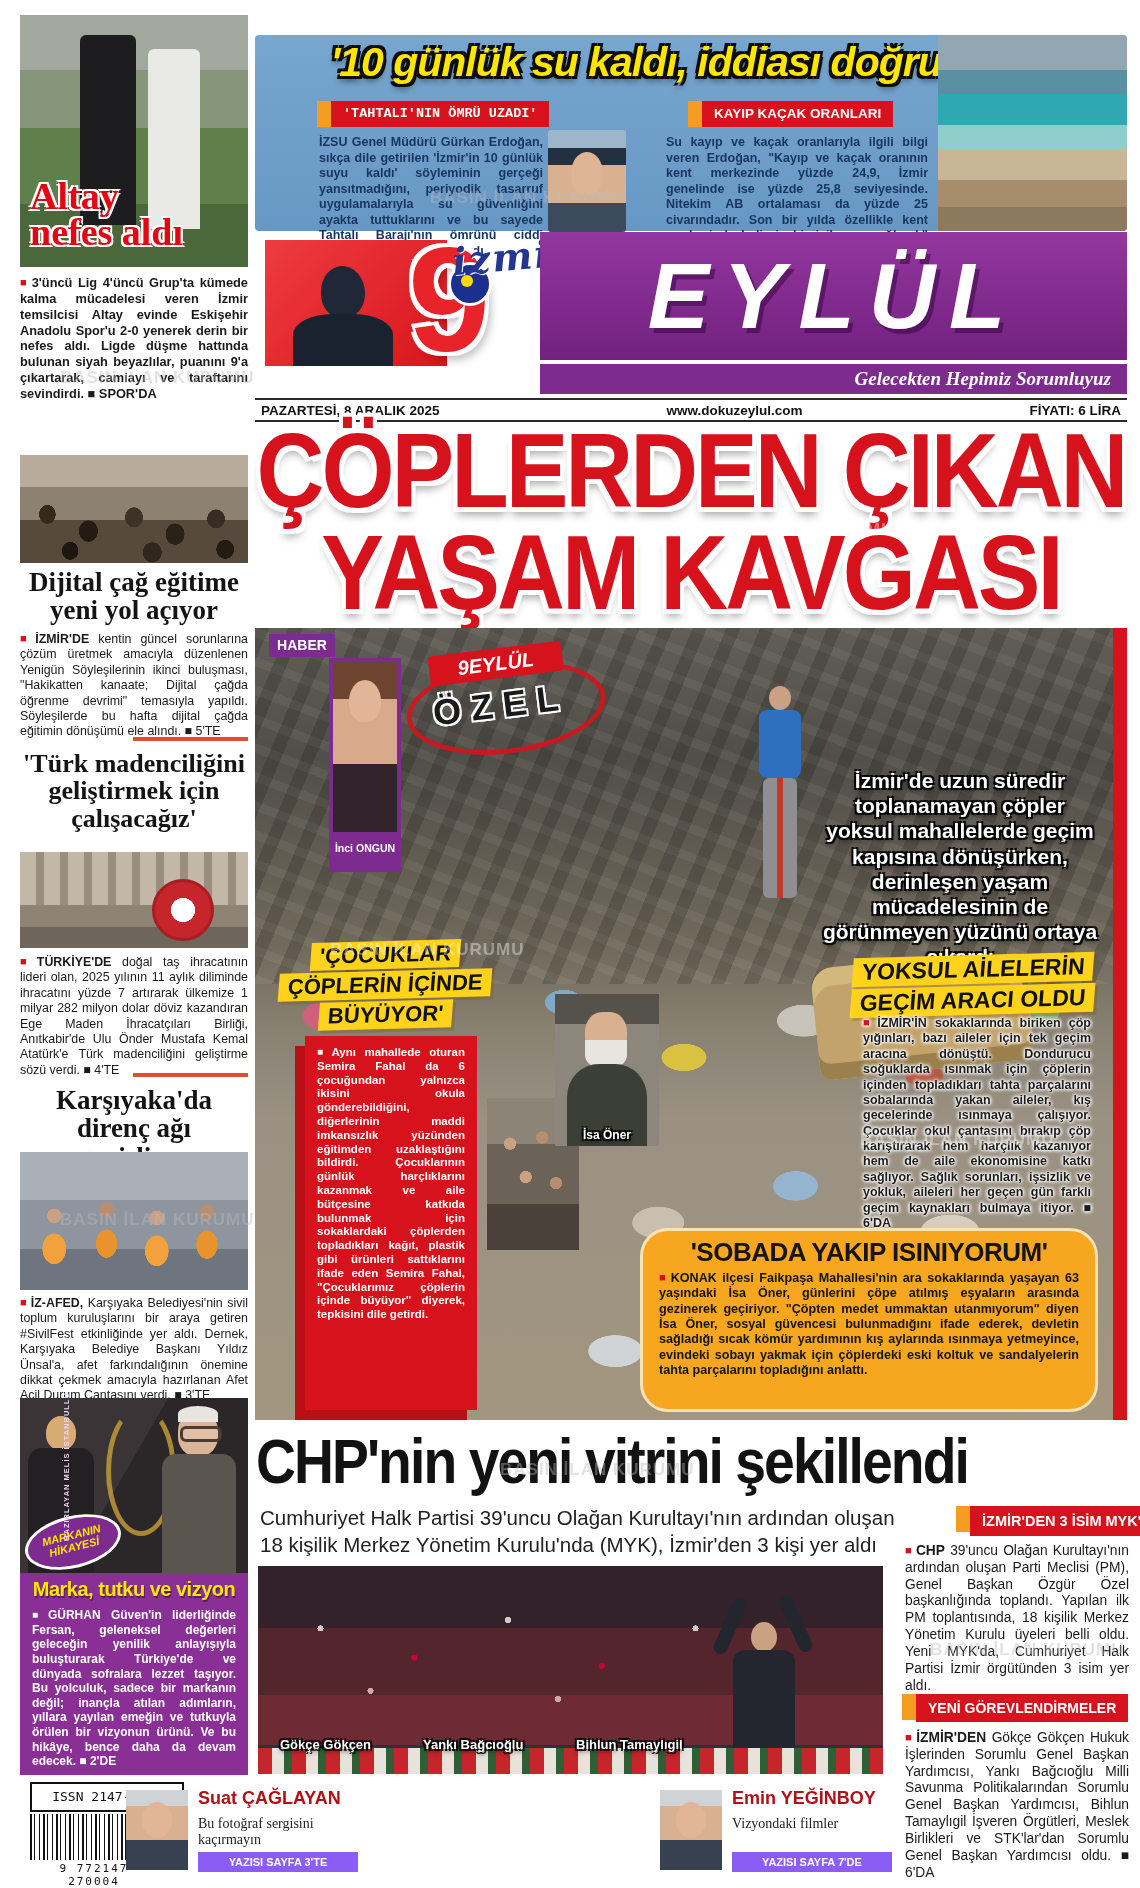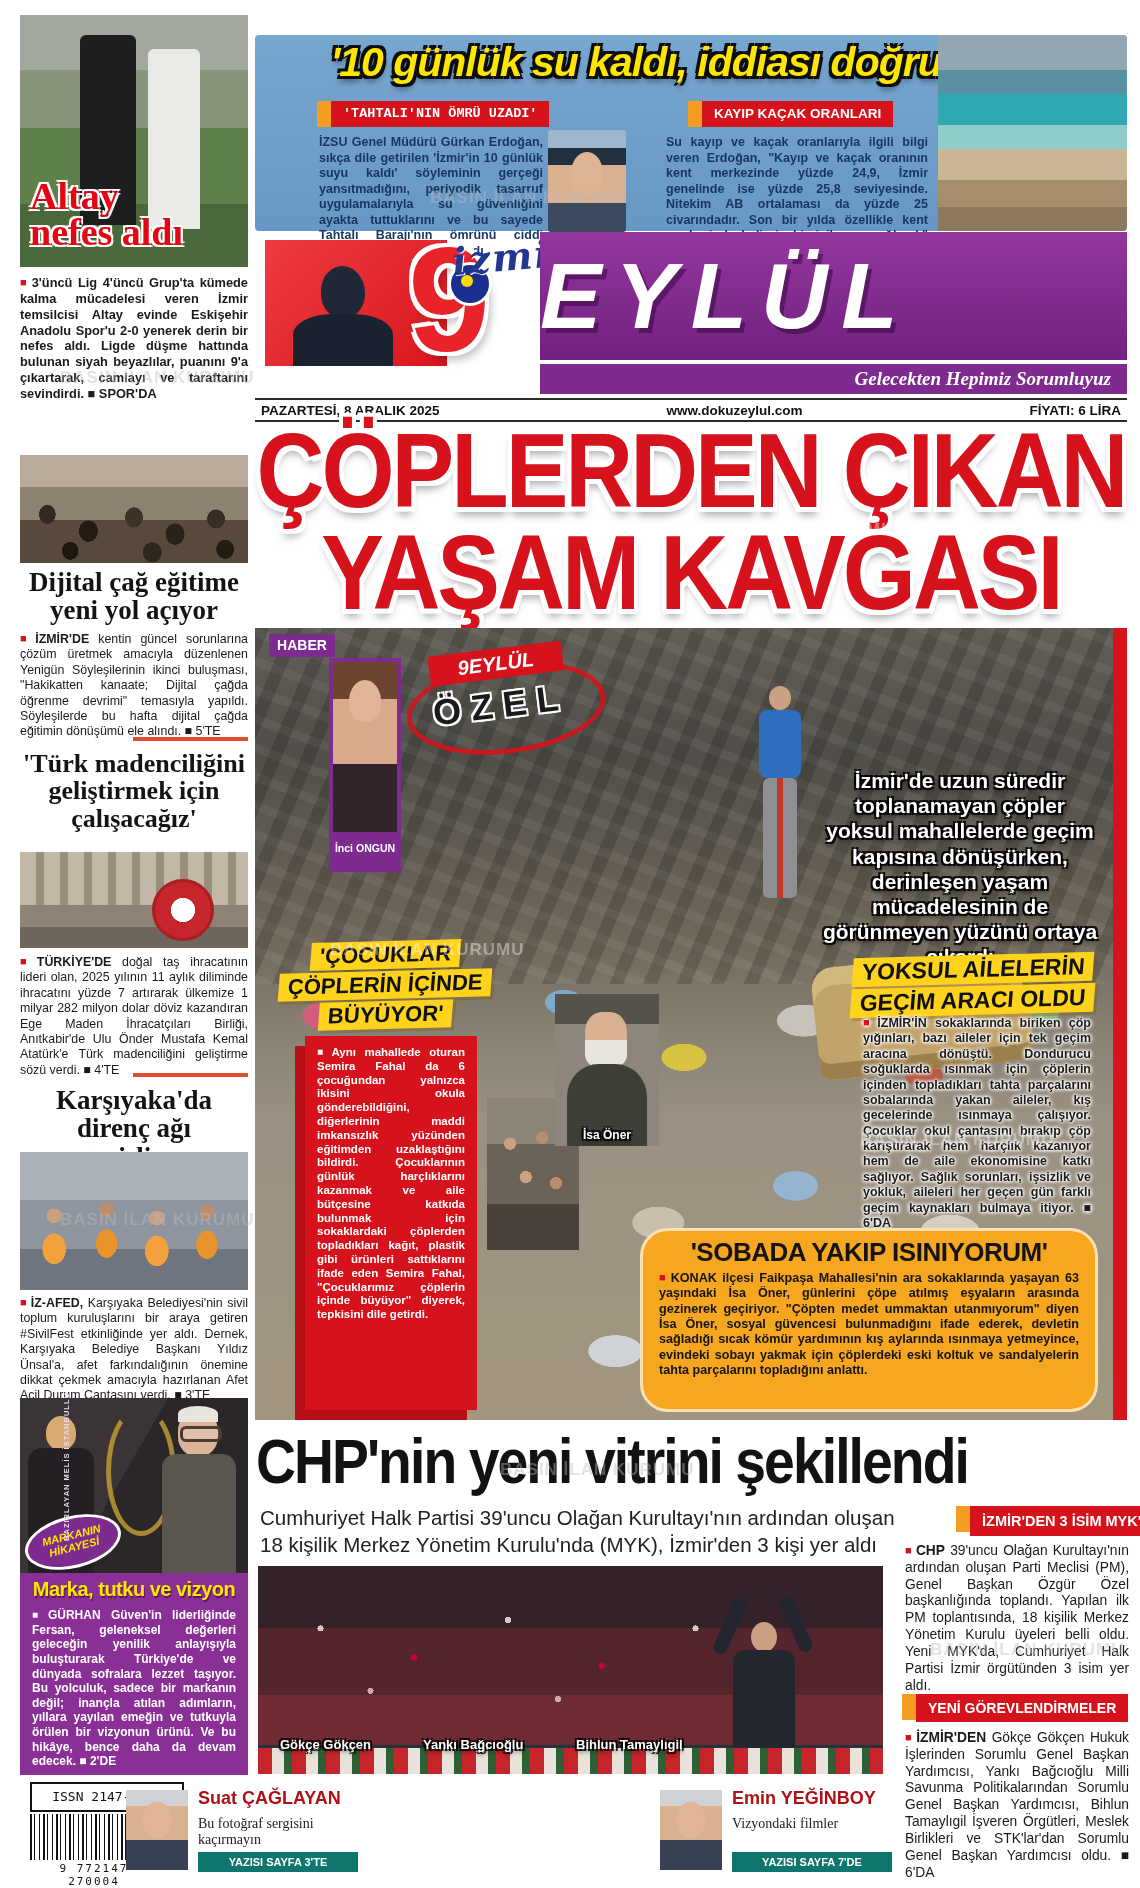--- a/index.html
+++ b/index.html
@@ -39,21 +39,21 @@
   .ata-sil .head{position:absolute;left:28px;top:0;width:44px;height:52px;background:#202838;border-radius:48% 52% 46% 46%;}
   .ata-sil .bust{position:absolute;left:0;bottom:0;width:100px;height:52px;background:#1a2230;border-radius:40% 40% 0 0;}
   .star{position:absolute;right:10px;top:8px;width:30px;height:30px;color:#fff;font-size:28px;line-height:30px;text-align:center;}
   .big-nine{left:408px;top:226px;font-size:148px;line-height:1;font-weight:900;color:#e8232a;
       text-shadow:-4px -4px 0 #fff,4px -4px 0 #fff,-4px 4px 0 #fff,4px 4px 0 #fff,6px 8px 8px rgba(0,0,0,.25);}
   .nine-eye{left:448px;top:262px;width:38px;height:38px;background:#1b2f8f;border-radius:50%;border:3px solid #fff;}
   .nine-eye i{position:absolute;left:10px;top:10px;width:12px;height:12px;background:#ffd900;border-radius:50%;}
   .izmir-script{left:452px;top:234px;font-family:"DejaVu Serif",serif;font-style:italic;font-weight:700;
       font-size:38px;color:#24368f;transform:rotate(-5deg);letter-spacing:2px;text-shadow:1px 1px 0 #fff;}
   .purple-block{left:540px;top:232px;width:587px;height:128px;background:linear-gradient(180deg,#94369f,#71217f);
-      display:flex;align-items:center;justify-content:flex-start;}
+      display:flex;align-items:center;justify-content:center;}
   .purple-block span{color:#fff;font-weight:900;font-style:italic;font-size:92px;letter-spacing:14px;
       text-shadow:4px 5px 0 rgba(40,0,50,.45);}
   .slogan{left:540px;top:364px;width:587px;height:30px;background:#7e2b8f;color:#fff;
       font-family:"Liberation Serif",serif;font-style:italic;font-weight:700;font-size:19px;
       line-height:30px;text-align:right;padding-right:16px;box-sizing:border-box;}
   .dateline{left:255px;top:398px;width:872px;height:24px;border-top:2px solid #2a2a2a;border-bottom:2px solid #2a2a2a;
       display:flex;align-items:center;justify-content:space-between;font-size:13.5px;font-weight:700;padding:0 6px;box-sizing:border-box;}
 
   
   .mainhead{left:255px;top:420px;width:872px;text-align:center;color:#d6131c;font-weight:900;
@@ -223,21 +223,21 @@
   .chp-cap{position:absolute;bottom:22px;color:#fff;font-weight:800;font-size:13px;}
   .rc-body{position:absolute;left:905px;width:224px;font-size:13.8px;color:#1a1a1a;line-height:1.22;text-align:justify;}
   .rc-lead{font-weight:800;}
 
   
   .colm{position:absolute;top:1786px;height:94px;}
   .colm .photo{position:absolute;left:8px;top:4px;width:62px;height:80px;background:linear-gradient(180deg,#cfd3d6 0 20%,#d9b190 20% 62%,#374151 62% 100%);}
   .colm .photo:after{content:"";position:absolute;left:16px;top:12px;width:30px;height:36px;background:#e3b598;border-radius:50%;}
   .colm .name{position:absolute;left:80px;top:2px;font-size:18px;font-weight:800;color:#b01116;white-space:nowrap;}
   .colm .topic{position:absolute;left:80px;top:30px;width:170px;font-size:14px;color:#222;line-height:1.15;font-family:"Liberation Serif",serif;}
-  .colm .pbar{position:absolute;left:80px;top:66px;width:160px;height:20px;background:#0f766e;color:#fff;
+  .colm .pbar{position:absolute;left:80px;top:66px;width:160px;height:20px;background:#8b5cf6;color:#fff;
       font-size:11px;font-weight:800;text-align:center;line-height:20px;}
 </style>
 </head>
 <body>
 
 <div class="page">
 
   <span class="wm" style="left:60px;top:368px;">BASIN İLAN KURUMU</span>
   <span class="wm" style="left:430px;top:188px;">BASIN İLAN KURUMU</span>
   <span class="wm lt" style="left:700px;top:520px;">BASIN İLAN KURUMU</span>

